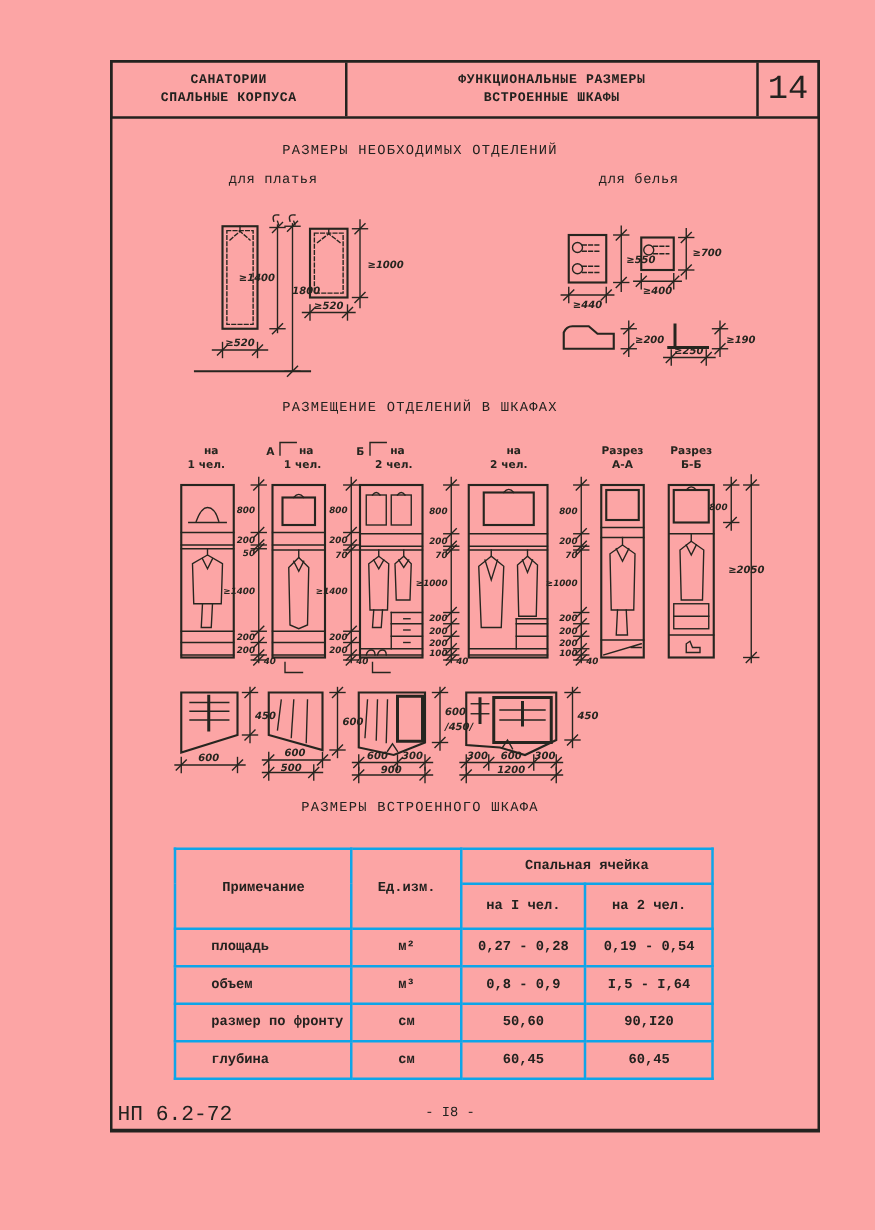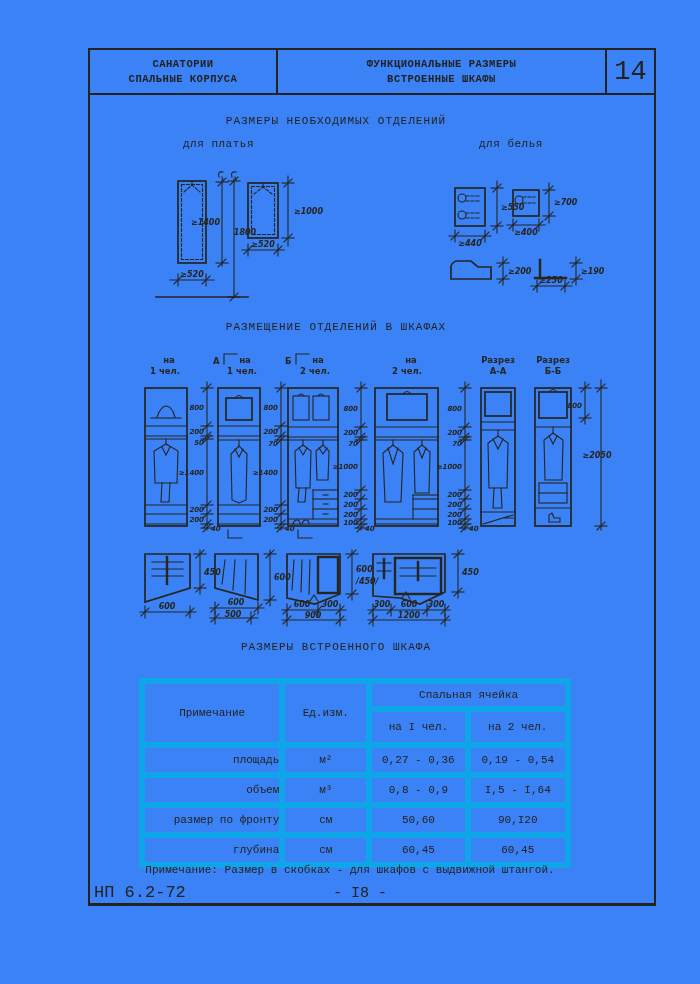--- a/index.html
+++ b/index.html
@@ -1,46 +1,46 @@
 <!DOCTYPE html>
 <html><head>
 <meta charset="utf-8">
 <style>
   *{margin:0;padding:0;box-sizing:border-box}
   html,body{width:700px;height:984px}
   body{background:#efede7;position:relative;overflow:hidden}
-  .page{position:absolute;left:0;top:0;width:700px;height:984px;background:#3b82f6}
+  .page{position:absolute;left:0;top:0;width:700px;height:984px;background:#fca5a5}
   .tw{font-family:"Liberation Mono","DejaVu Sans Mono",monospace;color:#23221f}
   .bold{font-weight:700}
   .frame{position:absolute;left:88px;top:48px;width:568px;height:858px;border:2px solid #23221f;border-bottom-width:3px}
   .hdr{position:absolute;left:88px;top:48px;width:568px;height:47px;border:2px solid #23221f;display:flex}
   .hdr-cell{display:flex;flex-direction:column;justify-content:center;text-align:center;font-size:10.5px;line-height:15px;letter-spacing:.5px}
   .hdr-left{width:188px;border-right:2px solid #23221f}
   .hdr-center{width:329px;border-right:2px solid #23221f}
   .hdr-num{flex:1;display:flex;align-items:center;justify-content:center;font-size:27px;font-weight:400}
   .sec-title{position:absolute;left:0;width:672px;text-align:center;font-size:11px;font-weight:400;letter-spacing:1px}
   .sub-label{position:absolute;font-size:11px;letter-spacing:.5px}
   svg{position:absolute;overflow:visible}
   svg line,svg rect,svg path,svg polyline,svg circle{stroke:#26251f;stroke-width:1.1;fill:none;stroke-linecap:square}
   svg .th{stroke-width:1.7}
   svg .thk{stroke-width:2.4}
   svg .da{stroke-dasharray:3 2}
   svg text{stroke:none;fill:#26251f}
   .dim{font:italic 700 8px "DejaVu Sans",sans-serif}
   .dims{font:italic 700 7px "DejaVu Sans",sans-serif}
   .hw{font:700 8.5px "DejaVu Sans",sans-serif}
   .dtable{position:absolute;left:139px;top:678px;width:432px;border-collapse:collapse;font-family:"Liberation Mono","DejaVu Sans Mono",monospace;font-size:11px;color:#23221f}
-  .dtable td,.dtable th{border:6px solid #0ea5e9;text-align:center;font-weight:400}
-  .dtable .name{text-align:right;padding-left:28px}
+  .dtable td,.dtable th{border:2px solid #0ea5e9;text-align:center;font-weight:700}
+  .dtable .name{text-align:left;padding-left:28px}
   .dtable thead tr:first-child th{height:28px}
   .dtable thead tr:last-child th{height:36px}
   .dtable tbody td{height:30px}
   .note{position:absolute;left:60px;top:864px;width:580px;text-align:center;font-size:11px}
   .foot-doc{position:absolute;left:94px;top:883px;font-size:17px}
-  .foot-page{position:absolute;left:290px;top:885px;width:140px;text-align:center;font-size:15px}
+  .foot-page{position:absolute;left:290px;top:885px;width:140px;text-align:center;font-size:11px}
 </style>
 </head>
 <body>
 
 <div class="page">
 
   <svg width="0" height="0">
     <defs>
       <g id="tk">
           <line x1="-6" y1="0" x2="6" y2="0"></line>
@@ -515,21 +515,21 @@
       </tr>
       <tr>
         <th>на I чел.</th>
         <th>на 2 чел.</th>
       </tr>
     </thead>
     <tbody>
       <tr>
         <td class="name">площадь</td>
         <td>м²</td>
-        <td>0,27 - 0,36</td>
+        <td>0,27 - 0,28</td>
         <td>0,19 - 0,54</td>
       </tr>
       <tr>
         <td class="name">объем</td>
         <td>м³</td>
         <td>0,8 - 0,9</td>
         <td>I,5 - I,64</td>
       </tr>
       <tr>
         <td class="name">размер по фронту</td>
@@ -539,17 +539,16 @@
       </tr>
       <tr>
         <td class="name">глубина</td>
         <td>см</td>
         <td>60,45</td>
         <td>60,45</td>
       </tr>
     </tbody>
   </table>
 
-  <div class="note tw">Примечание: Размер в скобках - для шкафов с выдвижной штангой.</div>
   <div class="foot-doc tw">НП 6.2-72</div>
   <div class="foot-page tw">- I8 -</div>
 
 </div>
 
 </body></html>

